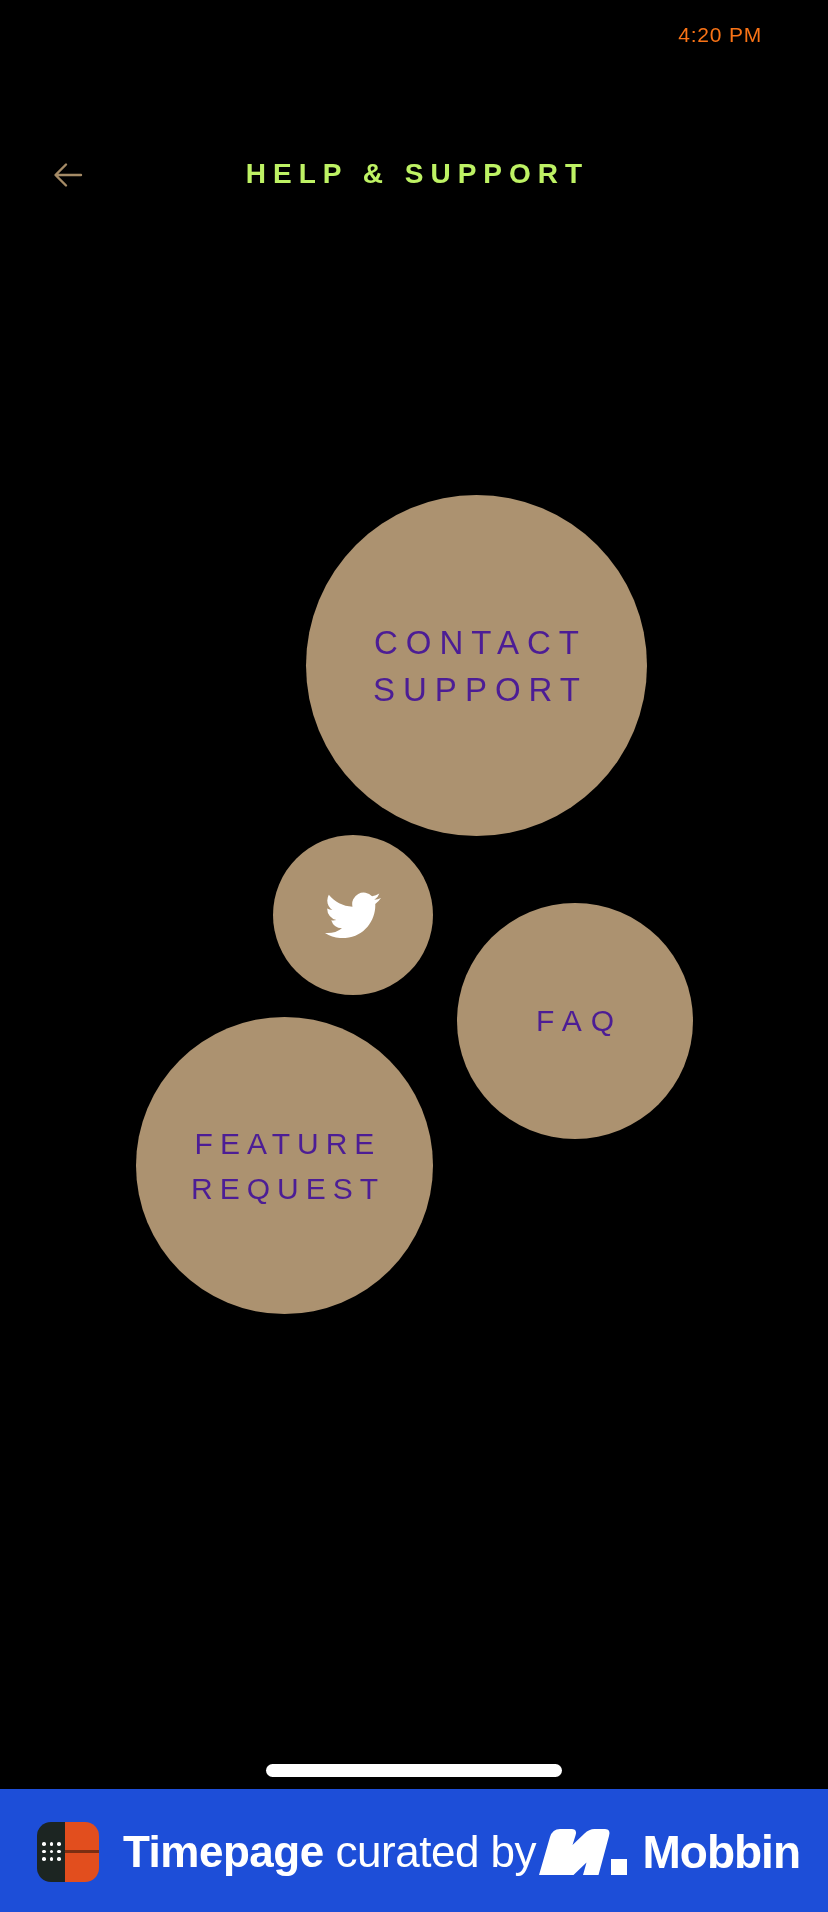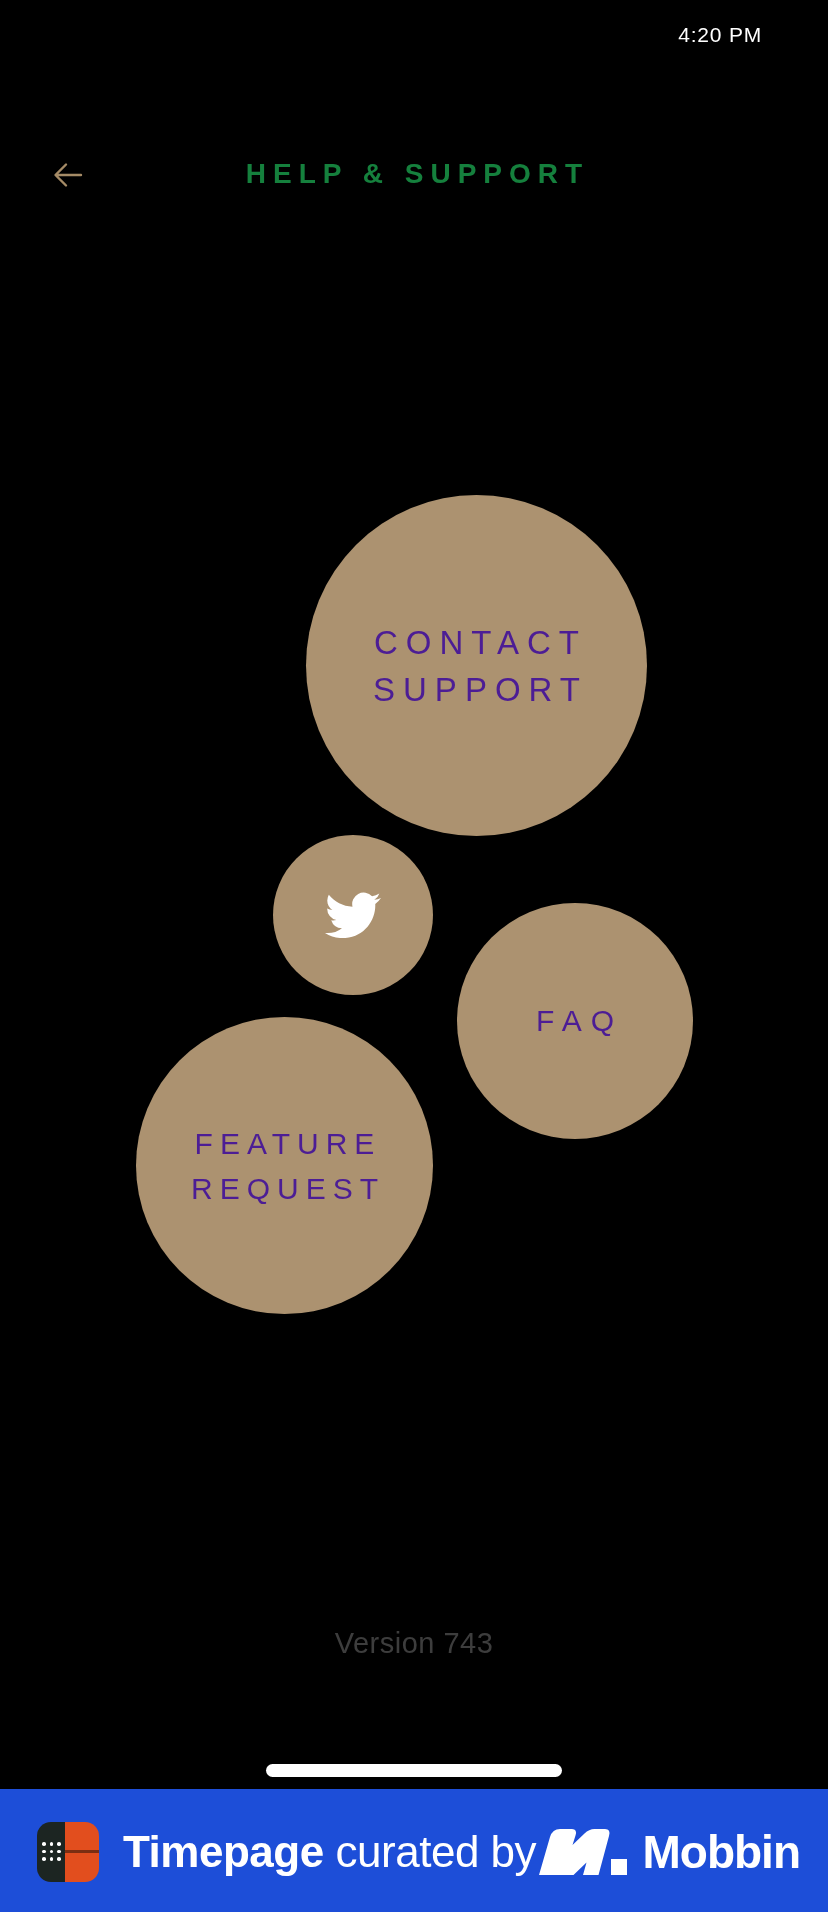--- a/index.html
+++ b/index.html
@@ -4,31 +4,31 @@
 <style>
   html,body{margin:0;padding:0;background:#000;}
   .screen{
     position:relative;width:828px;height:1912px;background:#000;overflow:hidden;
     font-family:"Liberation Sans",sans-serif;
     -webkit-font-smoothing:antialiased;
   }
   
   .status-time{
     position:absolute;top:23px;right:66px;
-    color:#ffffff;font-size:21px;font-weight:400;letter-spacing:.8px;
+    color:#f97316;font-size:21px;font-weight:400;letter-spacing:.8px;
   }
   
   .back-button{
     position:absolute;left:46px;top:153px;width:44px;height:44px;
     display:flex;align-items:center;justify-content:center;
     background:none;border:none;padding:0;cursor:pointer;
   }
   .page-title{
     position:absolute;top:158px;left:0;width:100%;margin:0;
-    text-align:center;color:#15803d;
+    text-align:center;color:#bef264;
     font-size:28px;font-weight:700;letter-spacing:7px;
     padding-left:7px;box-sizing:border-box;
   }
   
   .bubble{
     position:absolute;border-radius:50%;background:#ac9270;border:none;padding:0;
     display:flex;flex-direction:column;align-items:center;justify-content:center;
     color:#4c1d95;font-family:inherit;cursor:pointer;
   }
   .bubble .bl{display:block;text-align:center;font-weight:400;}
@@ -101,21 +101,20 @@
       <span class="bl">FAQ</span>
     </button>
 
     <button class="bubble bubble-feature-request">
       <span class="bl">FEATURE</span>
       <span class="bl">REQUEST</span>
     </button>
 
   </div>
 
-  <div class="version">Version 743</div>
 
   <div class="home-indicator"></div>
 
   <div class="banner">
 
     <div class="timepage-icon">
       <div class="tp-left">
         <div class="tp-dots">
           <div class="tp-row">
               <span class="tp-dot"></span>

